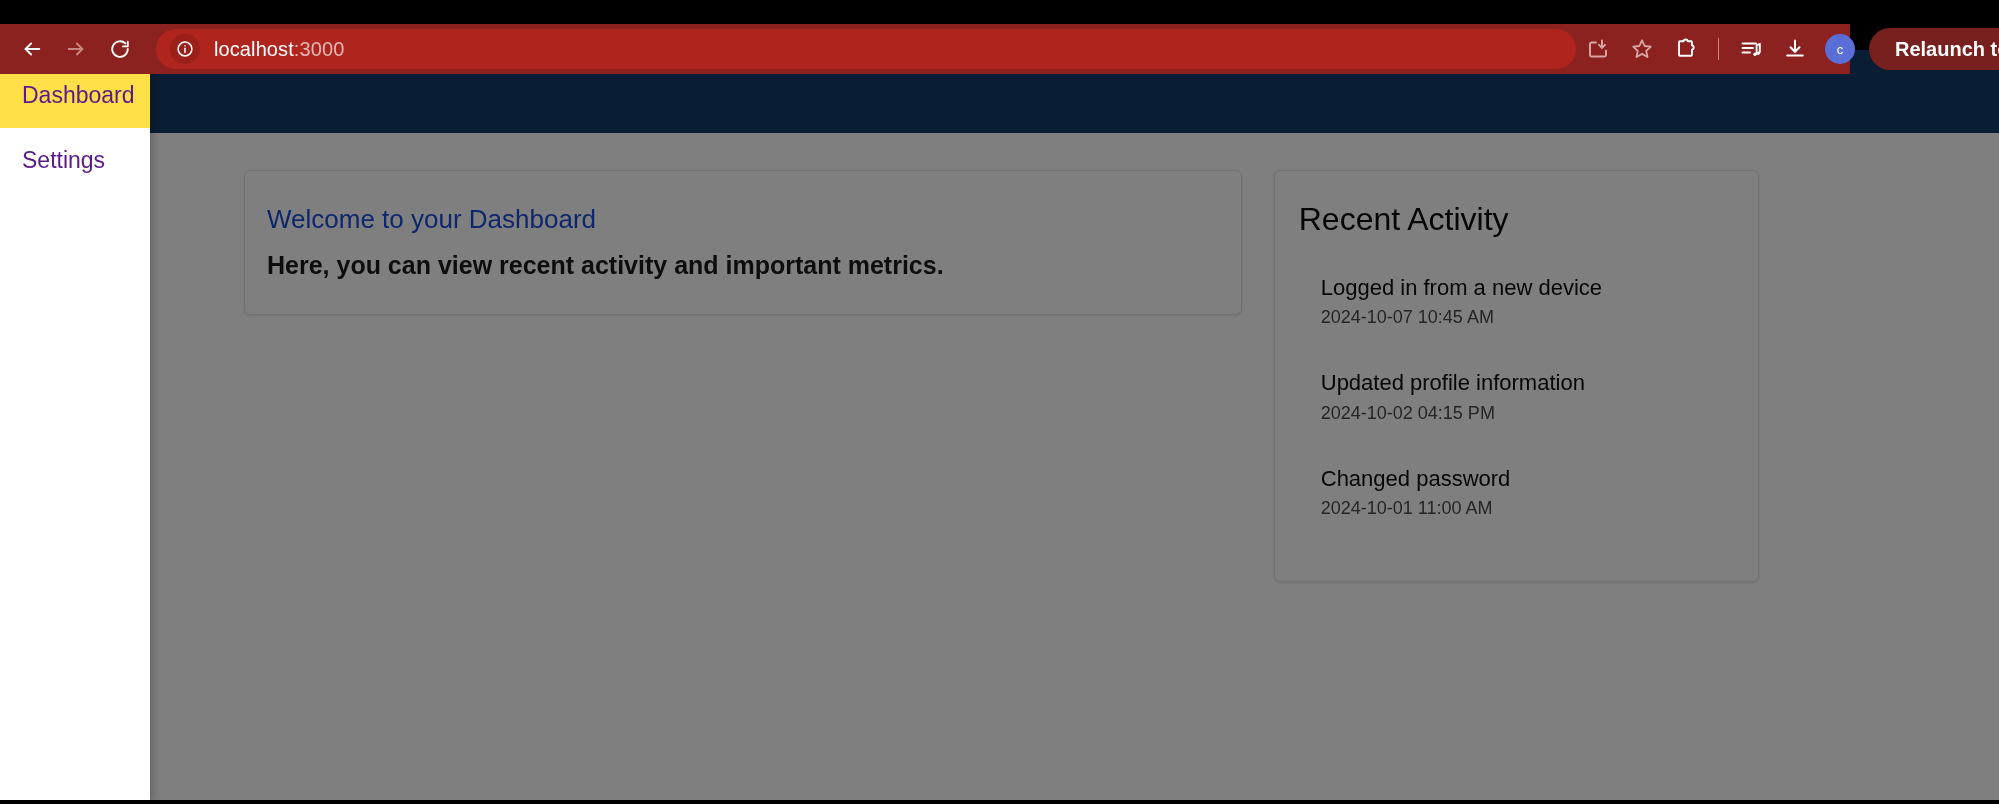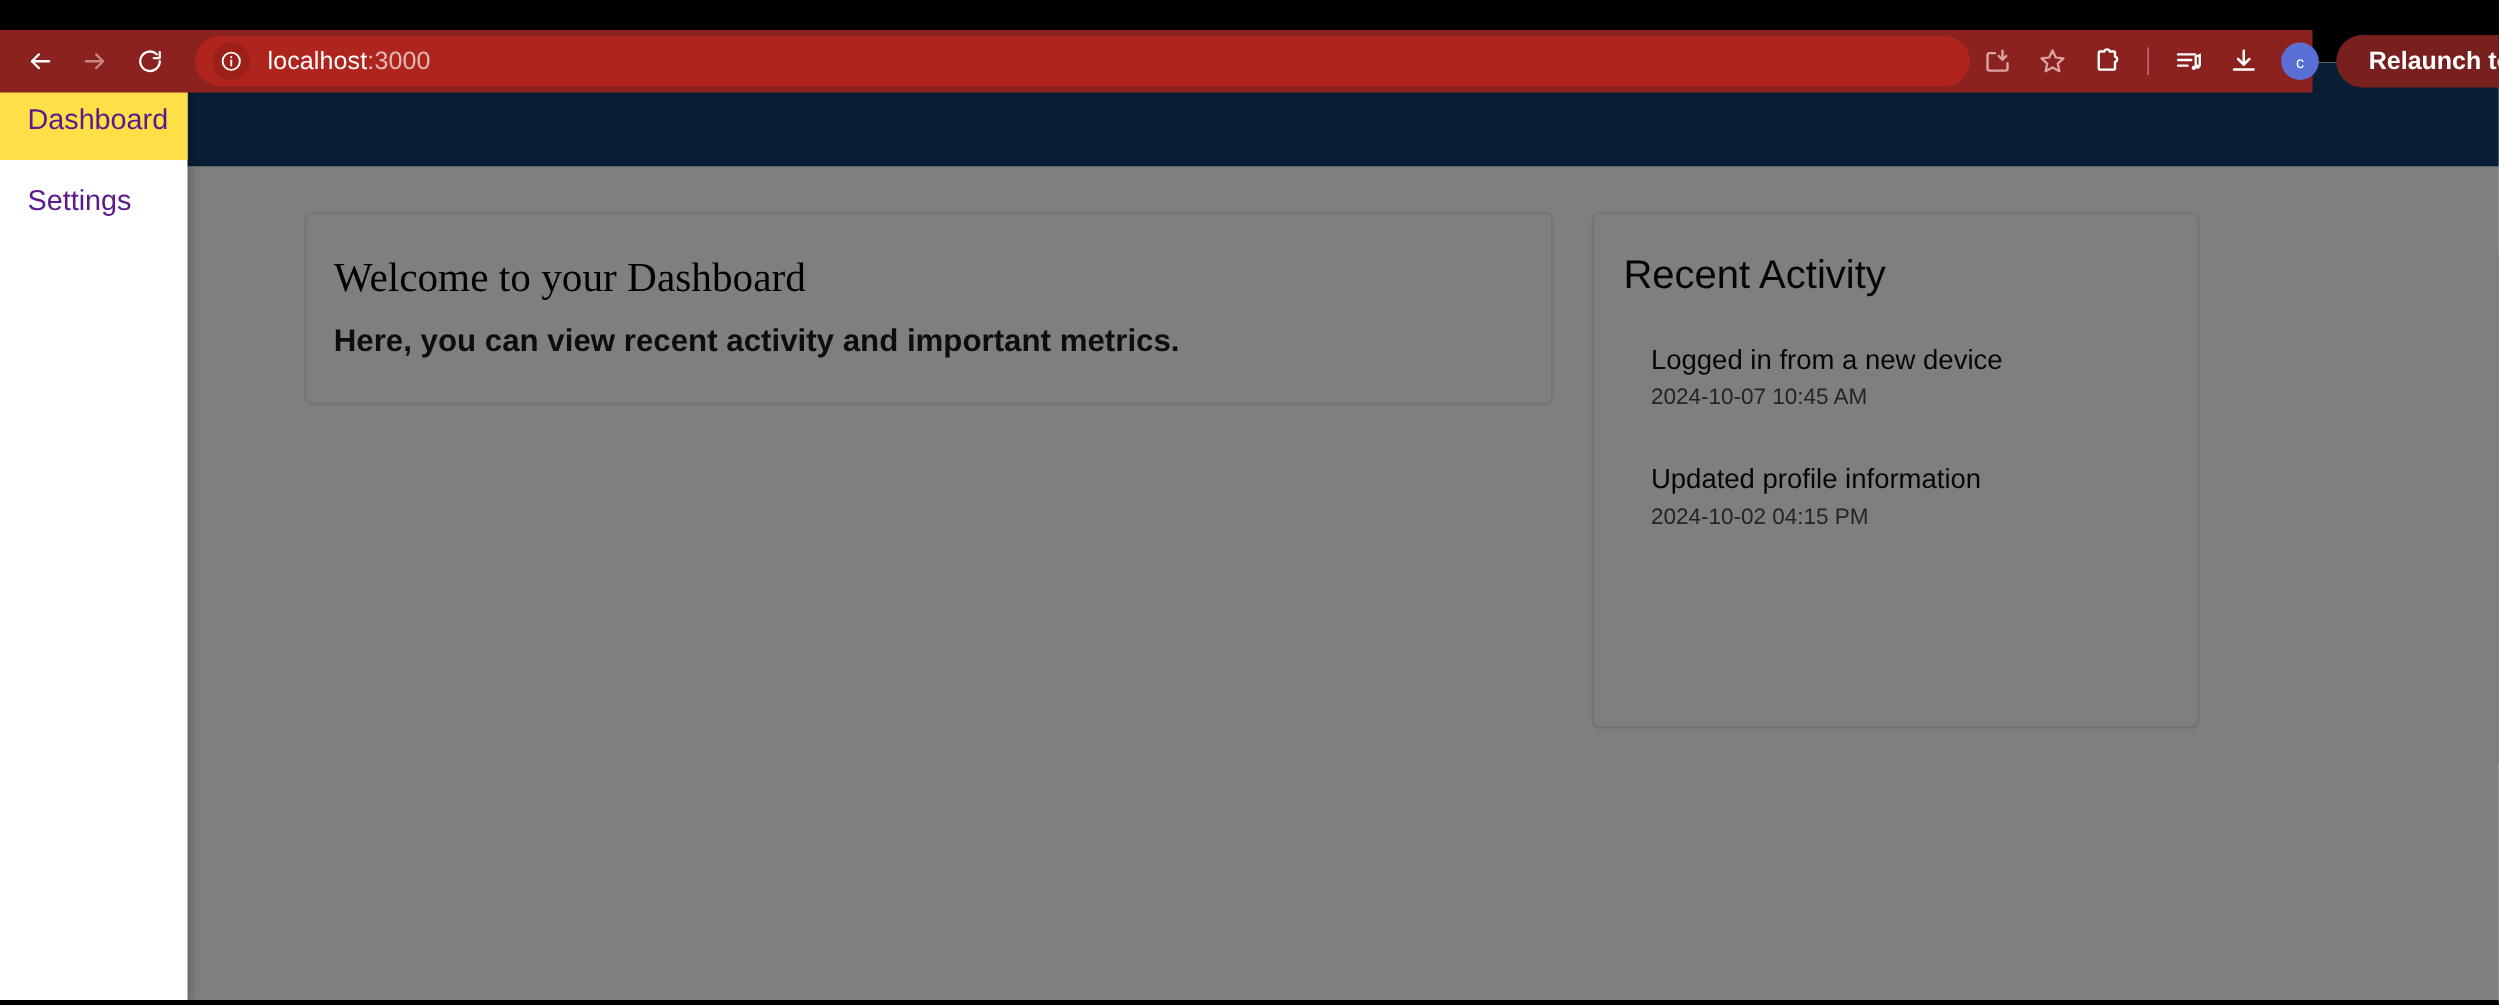--- a/index.html
+++ b/index.html
@@ -130,25 +130,24 @@
     border:1px solid #e2e2e2;
     border-radius:6px;
     box-shadow:0 1px 3px rgba(0,0,0,.10);
   }
   .card-welcome {
     width:1030px;
     padding:34px 22px 34px 22px;
     min-height:136px;
   }
   .welcome-title {
-    font-size:33px;
-    font-weight:400;
-    color:#000000;
+    font-size:26px;
+    font-weight:400;
+    color:#1d4ed8;
     line-height:1.15;
-    font-family:Liberation Serif, serif;
   }
   .welcome-sub {
     margin-top:16px;
     font-size:25px;
     color:#1b1b1b;
     font-weight:700;
   }
 
   .card-activity {
     width:500px;
@@ -321,20 +320,24 @@
             <div class="activity-item">
               <div class="activity-label">Logged in from a new device</div>
               <div class="activity-time">2024-10-07 10:45 AM</div>
             </div>
 
             <div class="activity-item">
               <div class="activity-label">Updated profile information</div>
               <div class="activity-time">2024-10-02 04:15 PM</div>
             </div>
 
+            <div class="activity-item">
+              <div class="activity-label">Changed password</div>
+              <div class="activity-time">2024-10-01 11:00 AM</div>
+            </div>
 
           </div>
         </div>
 
       </div>
     </div>
 
     <div class="scrim"></div>
 
     <div class="drawer">

